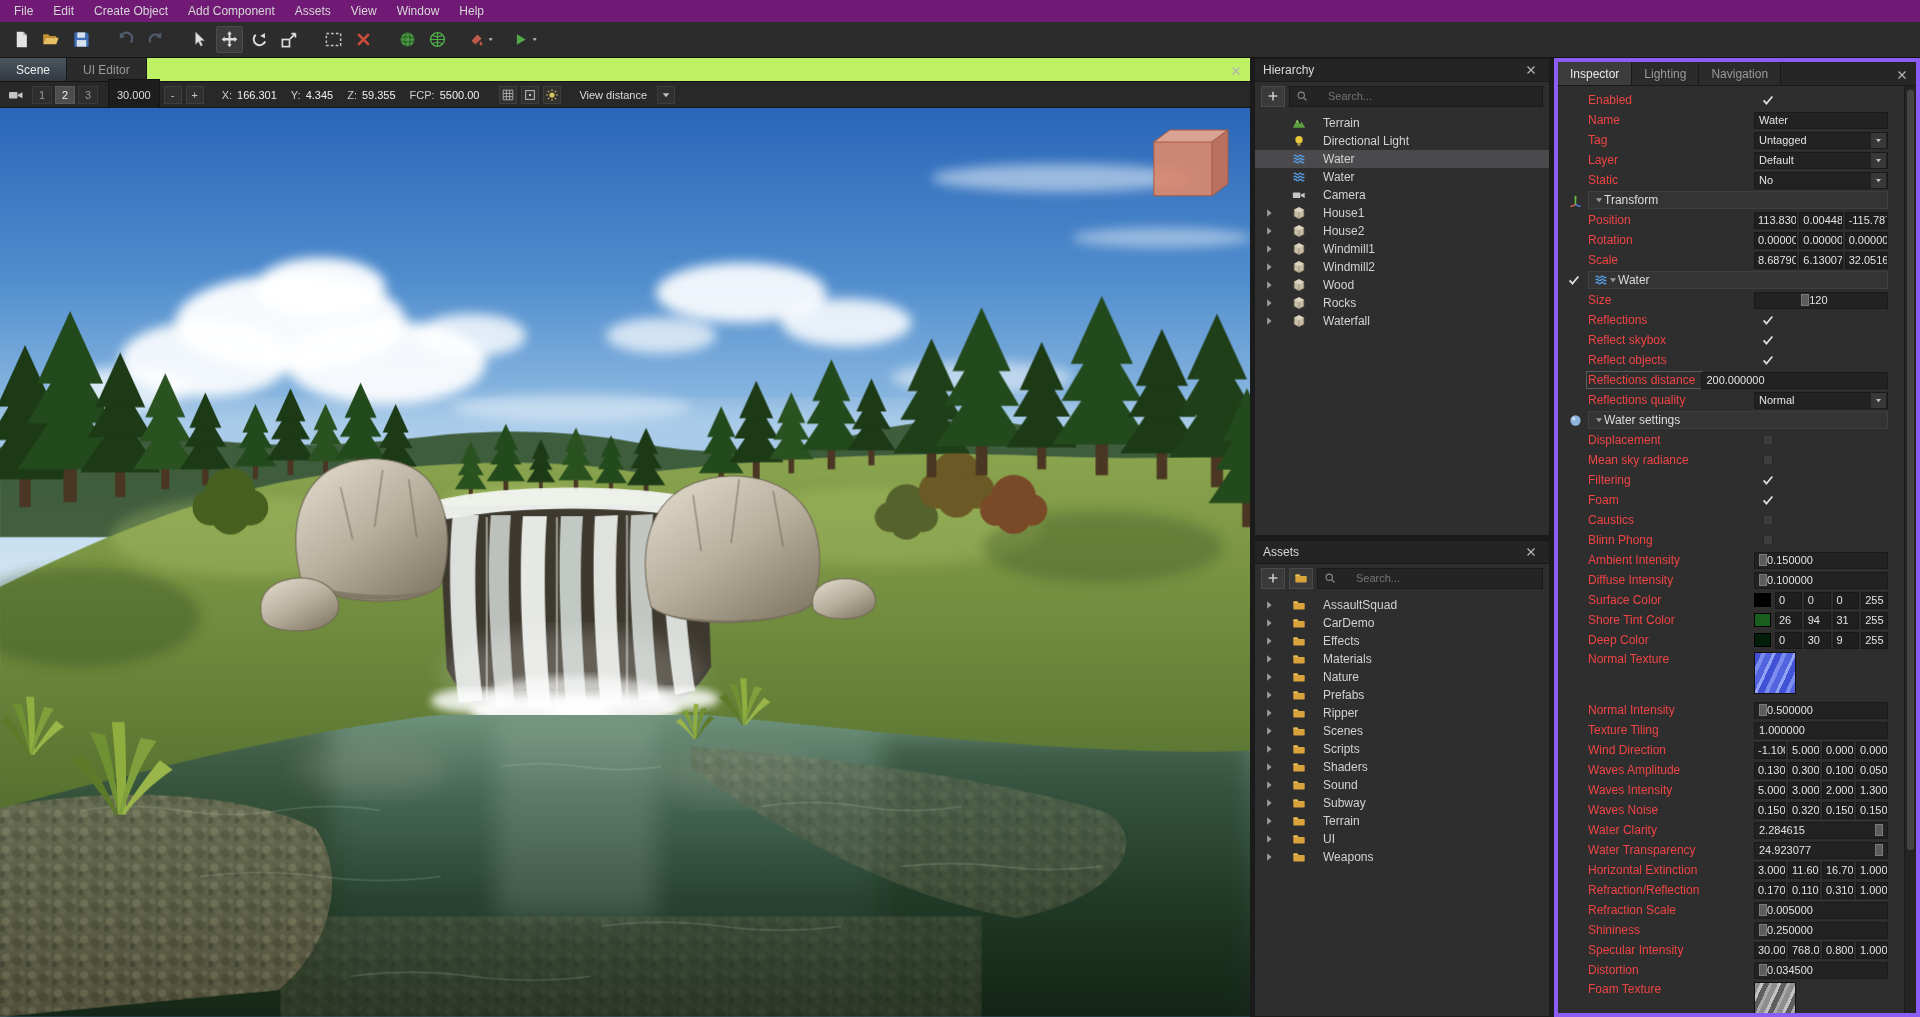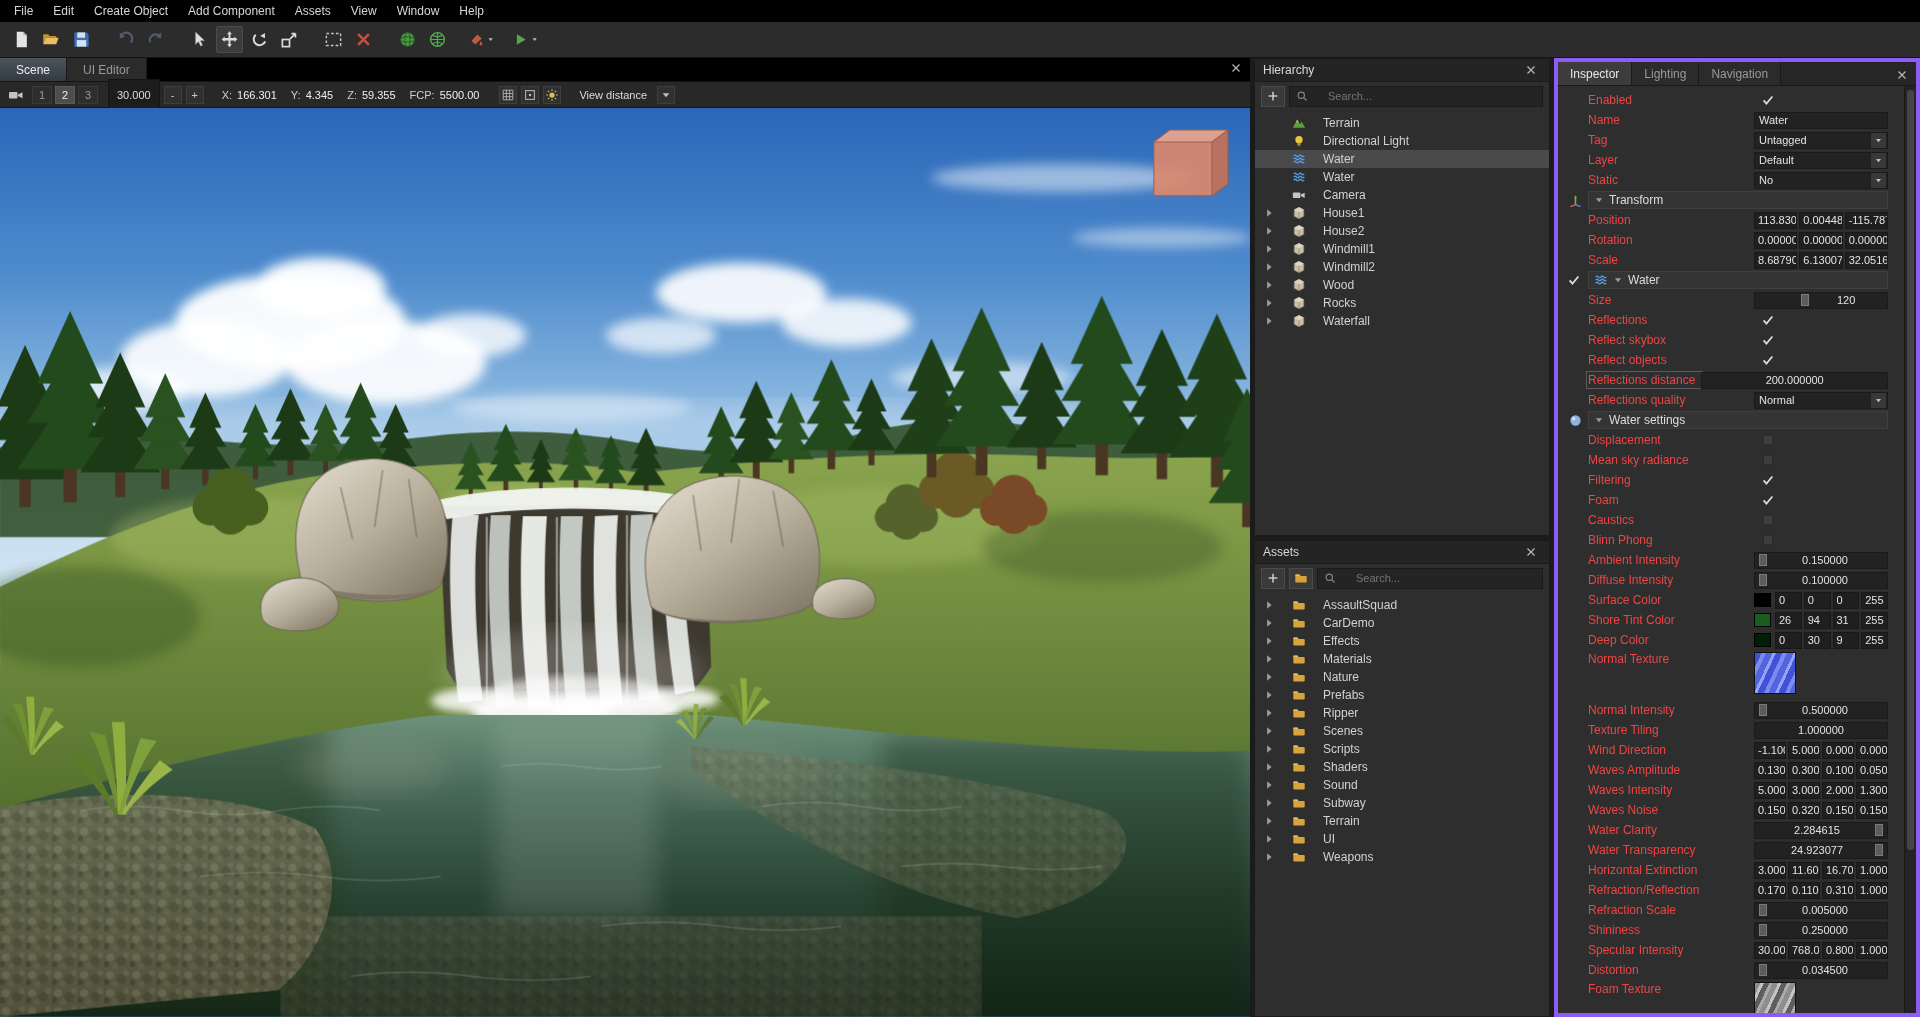--- a/index.html
+++ b/index.html
@@ -3,39 +3,39 @@
 <meta charset="utf-8">
 <style>
 *{margin:0;padding:0;box-sizing:border-box}
 html,body{width:1920px;height:1017px;overflow:hidden;background:#1b1b1b;
  font-family:"Liberation Sans","DejaVu Sans",sans-serif;color:#ccc;font-size:12px}
 .i12{width:12px;height:12px;display:inline-flex;flex:none}
 .i14{width:14px;height:14px;display:inline-flex;flex:none}
 .i16{width:16px;height:16px;display:inline-flex;flex:none}
 svg{display:block}
 
-.menubar{position:absolute;top:0;left:0;right:0;height:22px;background:#000000;
+.menubar{position:absolute;top:0;left:0;right:0;height:22px;background:#701a75;
  display:flex;align-items:center;padding:0 4px;z-index:5}
 .menu-item{padding:2px 10px;color:#d6d6d6;font-size:12px;cursor:default}
 
 .toolbar{position:absolute;top:22px;left:0;right:0;height:36px;background:#2c2c2c;
  border-bottom:1px solid #141414;display:flex;align-items:center;padding:0 8px;gap:3px}
 .tool-btn{width:27px;height:27px;display:flex;align-items:center;justify-content:center;
  border-radius:2px;background:transparent;border:1px solid transparent;gap:1px}
 .tool-btn.gap{margin-left:14px}
 .tool-btn.disabled .ticon{opacity:.45}
 .tool-btn.active{background:#3c3c3c;border-color:#4c4c4c}
 .ticon{width:19px;height:19px;display:inline-flex}
 .dd-mini{width:9px;height:9px;display:inline-flex;margin-left:1px}
 
 .vp-col{position:absolute;top:58px;left:0;width:1250px;bottom:0;display:flex;flex-direction:column;background:#262626}
 .mid-col{position:absolute;top:58px;left:1254px;width:296px;bottom:0}
 .insp-col{position:absolute;top:58px;left:1554px;right:0;bottom:0;background:#2e2e2e;border:4px solid #8b5cf6}
 
-.doc-tabs{height:24px;background:#000000;border-bottom:1px solid #141414;display:flex;align-items:flex-start}
+.doc-tabs{height:24px;background:#bef264;border-bottom:1px solid #141414;display:flex;align-items:flex-end}
 .dtab{height:23px;padding:0 16px;display:flex;align-items:center;font-size:12px;
  background:#2b2b2b;color:#9a9a9a;border-right:1px solid #1a1a1a}
 .dtab.active{background:linear-gradient(#4c565f,#323941);color:#ececec}
 .bar-close{margin-left:auto;width:20px;height:20px;display:flex;align-items:center;justify-content:center;margin-right:4px}
 
 .vp-toolbar{height:26px;background:#282828;border-bottom:1px solid #141414;
  display:flex;align-items:center;padding:0 8px;gap:4px}
 .camnum{width:20px;height:18px;background:#2e2e2e;border:1px solid #3a3a3a;color:#9a9a9a;
  display:flex;align-items:center;justify-content:center;font-size:11px}
 .camnum.active{background:#4d4d4d;color:#eee;border-color:#5a5a5a}
@@ -90,26 +90,26 @@
 .ddbtn{width:15px;height:15px;flex:none;background:#383838;display:flex;align-items:center;justify-content:center;margin-right:-3px}
 .ddbtn .i12{width:9px;height:9px}
 .vf{flex:1;min-width:0;height:17px;background:#1f1f1f;border:1px solid #181818;
  display:flex;align-items:center;padding:0 3px;font-size:11px;color:#e2e2e2;overflow:hidden;white-space:nowrap}
 .cb{width:15px;height:15px;display:flex;align-items:center;justify-content:center;margin-left:6px}
 .cb:empty{width:10px;height:10px;background:#3d3d3d;border:1px solid #2a2a2a;margin-left:9px}
 .knobrow{position:relative}
 .knob{width:8px;height:12px;background:#5c5c5c;border:1px solid #7a7a7a;flex:none}
 .knobrow.right .knob{order:3}
 .knobrow.mid .knob{margin-left:34%}
-.pval{flex:1;text-align:center;overflow:hidden}
+.pval{flex:1;overflow:hidden}
 .swatch{width:17px;height:14px;border:1px solid #000;flex:none;margin-right:2px}
 .thumb{width:42px;height:42px;border:1px solid #111;flex:none}
 .normal-thumb{background:repeating-linear-gradient(115deg,#4152d6 0 6px,#7b8cee 6px 10px,#5264e0 10px 16px,#93a4f6 16px 19px)}
 .foam-thumb{background:repeating-linear-gradient(115deg,#8e8e8e 0 5px,#c4c4c4 5px 8px,#5e5e5e 8px 13px,#aaa 13px 16px)}
-.hdrbox{display:flex;align-items:center;gap:5px;flex:1;margin-right:16px;height:18px;
+.hdrbox{display:flex;align-items:center;flex:1;margin-right:16px;height:18px;
  background:#343434;border:1px solid #3f3f3f;padding:0 5px}
 .hlabel{font-size:12px;color:#dcdcdc;white-space:nowrap}
 .tri{width:10px;height:10px;display:inline-flex;flex:none}
 .hicon{width:14px;height:14px;display:inline-flex;flex:none}
 .gicon{width:15px;height:15px;display:inline-flex;flex:none;margin-left:4px}
 </style>
 </head>
 <body>
 
 <div class="menubar">

